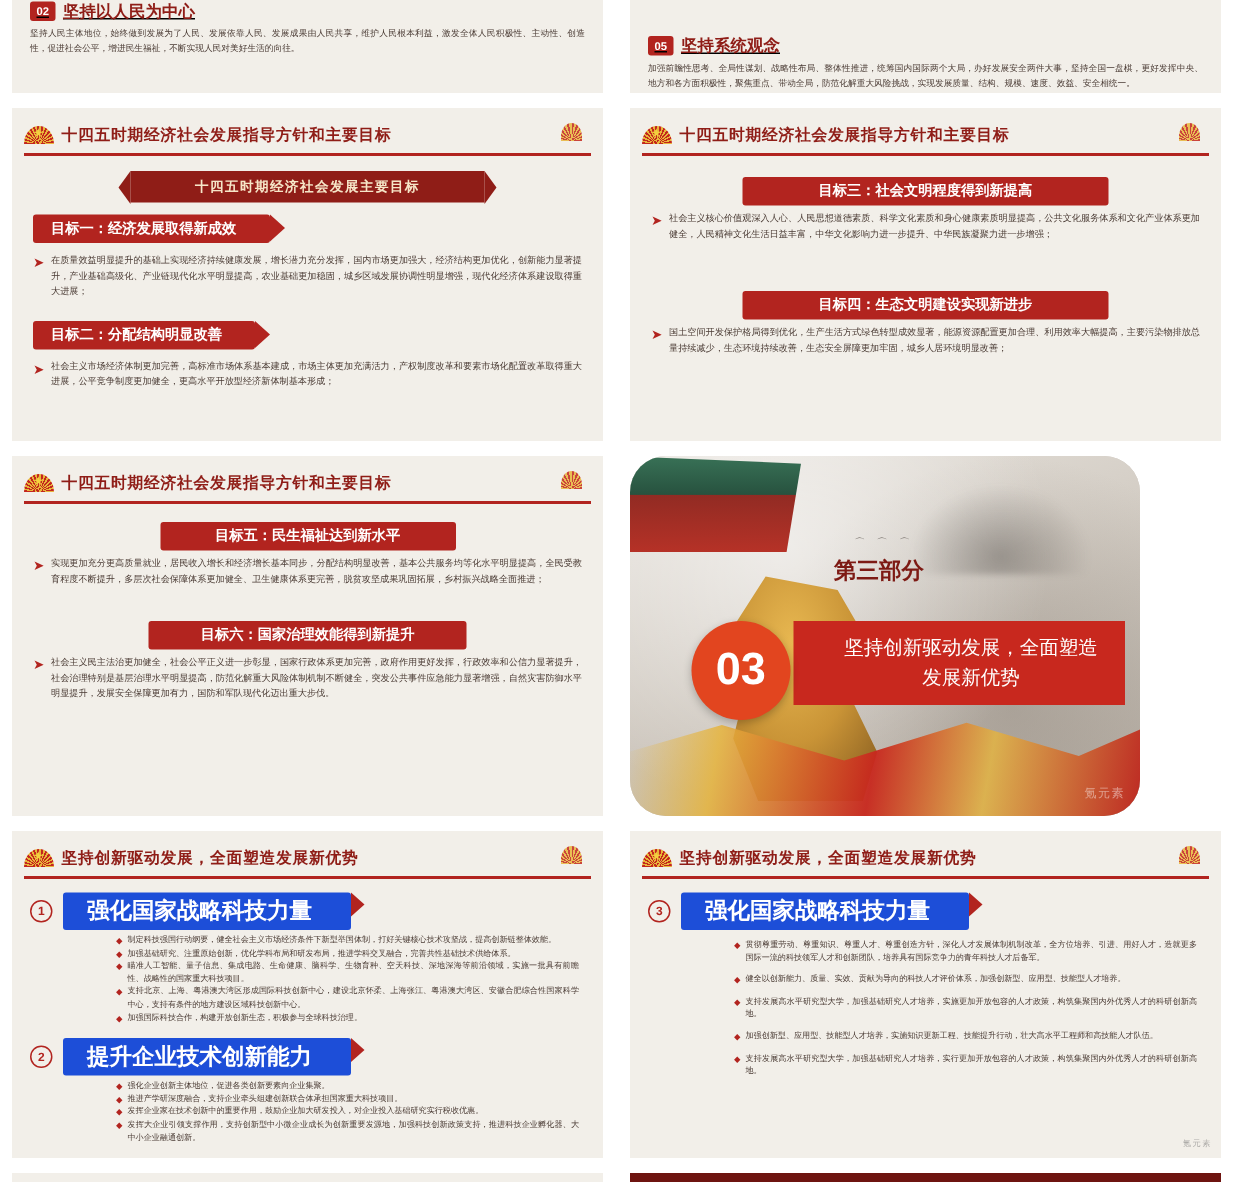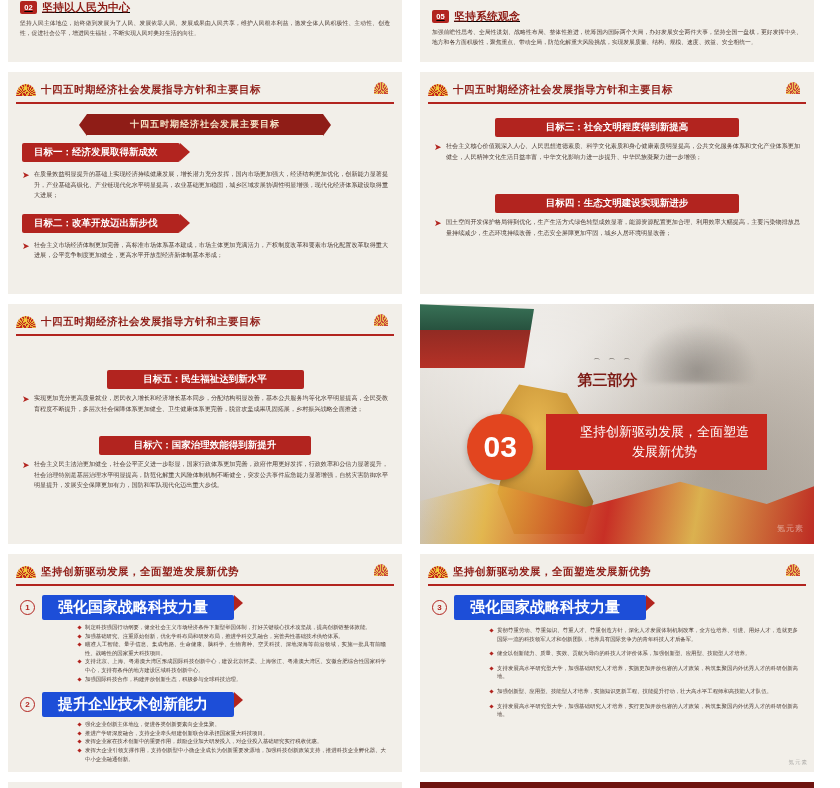--- a/index.html
+++ b/index.html
@@ -310,21 +310,21 @@
     <div class="toprow" style="margin-top:46px;">
       <span class="badge">02</span>
       <span class="toptitle">坚持以人民为中心</span>
     </div>
     <div class="topbody">
       <p>坚持人民主体地位，始终做到发展为了人民、发展依靠人民、发展成果由人民共享，维护人民根本利益，激发全体人民积极性、主动性、创造性，促进社会公平，增进民生福祉，不断实现人民对美好生活的向往。</p>
     </div>
   </div>
 
   <div class="slide topslide" style="left:420px; top:-46px; width:394px; height:108px;">
-    <div class="toprow" style="margin-top:55px;">
+    <div class="toprow" style="margin-top:69px;">
       <span class="badge">05</span>
       <span class="toptitle">坚持系统观念</span>
     </div>
     <div class="topbody">
       <p>加强前瞻性思考、全局性谋划、战略性布局、整体性推进，统筹国内国际两个大局，办好发展安全两件大事，坚持全国一盘棋，更好发挥中央、地方和各方面积极性，聚焦重点、带动全局，防范化解重大风险挑战，实现发展质量、结构、规模、速度、效益、安全相统一。</p>
     </div>
   </div>
 
   <div class="slide" style="left:8px; top:72px; width:394px; height:222px;">
     <div class="sl-head">
@@ -336,21 +336,21 @@
       <span class="corner-mark"></span>
     </div>
     <div class="goal-banner">十四五时期经济社会发展主要目标</div>
 
     <div class="pill">目标一：经济发展取得新成效</div>
     <div class="para">
       <span class="arrow">➤</span>
       <span class="ptxt">在质量效益明显提升的基础上实现经济持续健康发展，增长潜力充分发挥，国内市场更加强大，经济结构更加优化，创新能力显著提升，产业基础高级化、产业链现代化水平明显提高，农业基础更加稳固，城乡区域发展协调性明显增强，现代化经济体系建设取得重大进展；</span>
     </div>
 
-    <div class="pill">目标二：改革开放迈出新步伐</div>
+    <div class="pill">目标二：分配结构明显改善</div>
     <div class="para">
       <span class="arrow">➤</span>
       <span class="ptxt">社会主义市场经济体制更加完善，高标准市场体系基本建成，市场主体更加充满活力，产权制度改革和要素市场化配置改革取得重大进展，公平竞争制度更加健全，更高水平开放型经济新体制基本形成；</span>
     </div>
   </div>
 
   <div class="slide" style="left:420px; top:72px; width:394px; height:222px;">
     <div class="sl-head">
       <span class="emblem">
         <span class="fan"></span>
@@ -376,34 +376,34 @@
   <div class="slide" style="left:8px; top:304px; width:394px; height:240px;">
     <div class="sl-head">
       <span class="emblem">
         <span class="fan"></span>
           <span class="star">★</span>
       </span>
       <span class="sl-title">十四五时期经济社会发展指导方针和主要目标</span>
       <span class="corner-mark"></span>
     </div>
 
-    <div class="pill-c" style="margin-top:34px; width:50%;">目标五：民生福祉达到新水平</div>
+    <div class="pill-c" style="margin-top:12px; width:50%;">目标五：民生福祉达到新水平</div>
     <div class="para">
       <span class="arrow">➤</span>
       <span class="ptxt">实现更加充分更高质量就业，居民收入增长和经济增长基本同步，分配结构明显改善，基本公共服务均等化水平明显提高，全民受教育程度不断提升，多层次社会保障体系更加健全、卫生健康体系更完善，脱贫攻坚成果巩固拓展，乡村振兴战略全面推进；</span>
     </div>
 
     <div class="pill-c" style="margin-top:22px; width:54%;">目标六：国家治理效能得到新提升</div>
     <div class="para">
       <span class="arrow">➤</span>
       <span class="ptxt">社会主义民主法治更加健全，社会公平正义进一步彰显，国家行政体系更加完善，政府作用更好发挥，行政效率和公信力显著提升，社会治理特别是基层治理水平明显提高，防范化解重大风险体制机制不断健全，突发公共事件应急能力显著增强，自然灾害防御水平明显提升，发展安全保障更加有力，国防和军队现代化迈出重大步伐。</span>
     </div>
   </div>
 
-  <div class="slide sec" style="left:420px; top:304px; width:394px; height:240px;">
+  <div class="slide sec" style="left:420px; top:304px; width:340px; height:240px;border-radius:24px;">
     <div class="tex"></div>
     <div class="inkhill"></div>
     <div class="redroof"></div>
     <div class="birds">⌒ ⌒ ⌒</div>
     <div class="lion"></div>
     <div class="ribbon"></div>
 
     <div class="sec-part">第三部分</div>
     <div class="sec-head">
       <span>坚持创新驱动发展，全面塑造</span><br>

